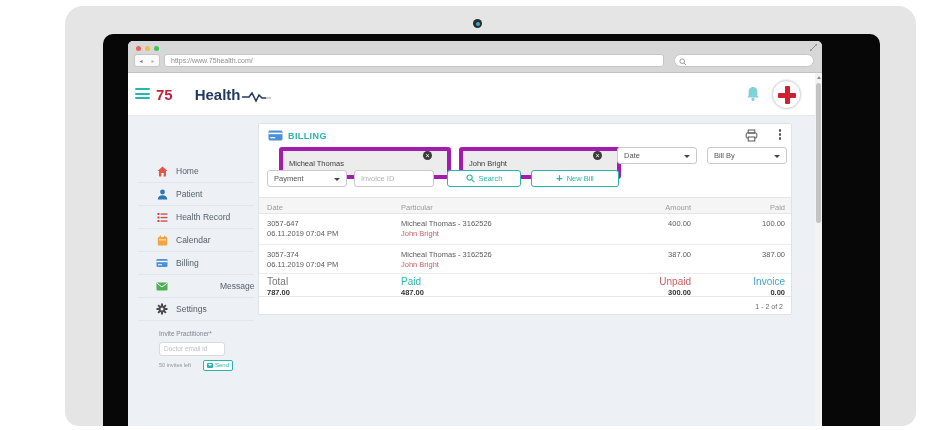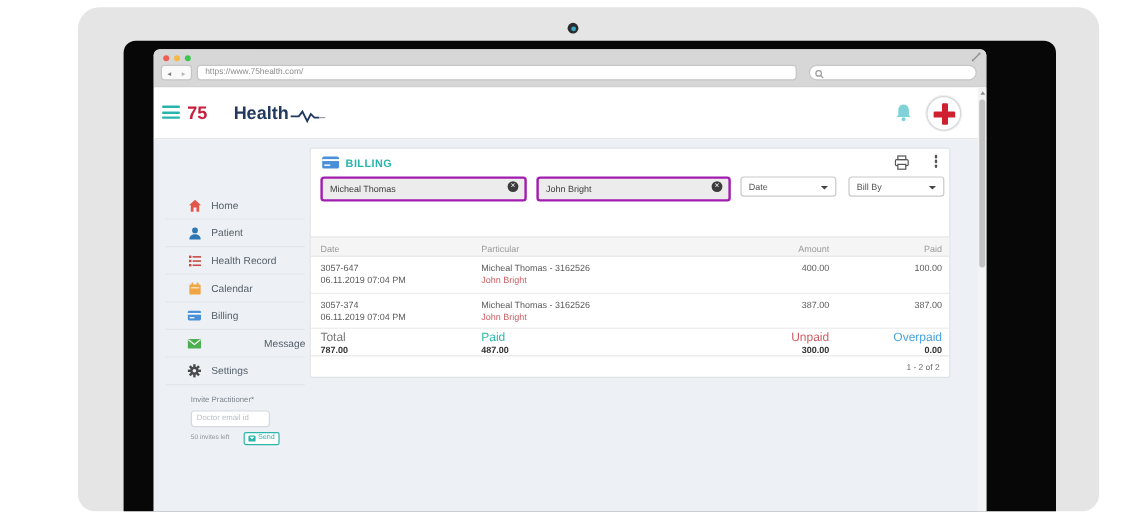--- a/index.html
+++ b/index.html
@@ -88,22 +88,22 @@
           border:1px solid #e0e3e6; border-radius:2px; }
   .card-title { position:absolute; left:0; top:0; width:100%; height:23px; }
   .card-title .cicon { position:absolute; left:9px; top:6px; }
   .card-title .ttl { position:absolute; left:29px; top:7px; font-size:9px; font-weight:bold;
                      color:var(--accent-teal,#2ab5ac); letter-spacing:.4px; }
   .print-ic { position:absolute; left:486px; top:5px; cursor:pointer; }
   .kebab { position:absolute; left:516px; top:5px; width:10px; height:13px; cursor:pointer; }
   .kebab i { display:block; width:2.5px; height:2.5px; border-radius:50%; background:#555; margin:0 auto 1.5px; }
 
   .frow { position:absolute; height:18px; }
-  .f-input { position:absolute; height:21px; background:#ececec; border:2px solid #a21caf; border-radius:3px;
-             font-size:7.5px; color:#3c3c3c; padding:0 16px 0 6px; font-family:"Liberation Sans", sans-serif; }
+  .f-input { position:absolute; height:32px; background:#ececec; border:4px solid #a21caf; border-radius:3px;
+             font-size:7.5px; color:#3c3c3c; padding:0 16px 0 6px; font-family:"Liberation Sans", sans-serif;margin-left:12px; }
   .clear-x { position:absolute; top:4px; width:9px; height:9px; border-radius:50%; background:#3c3c3c;
              color:#fff; font-size:7px; line-height:9px; text-align:center; cursor:pointer; }
   .sel { position:absolute; height:17px; background:#fff; border:1px solid #c9c9c9; border-radius:3px;
          font-size:7.5px; color:#555; line-height:15px; padding-left:6px; cursor:pointer; }
   .sel::after { content:""; position:absolute; right:6px; top:6.5px; width:0; height:0;
          border-left:3px solid transparent; border-right:3px solid transparent; border-top:3.5px solid #444; }
   .w-input { position:absolute; height:17px; background:#fff; border:1px solid #c9c9c9; border-radius:3px;
              font-size:7.5px; color:#444; padding-left:6px; font-family:"Liberation Sans", sans-serif; }
   .w-input::placeholder { color:#b5b5b5; }
   .tealbtn { position:absolute; height:17px; background:#fff; border:1px solid var(--accent-teal,#2ab5ac);
@@ -308,20 +308,37 @@
               <input class="f-input" style="left: 188px; width: 162px;" value="John Bright">
               <span class="clear-x" style="left:334px;">×</span>
               <div class="sel" style="left:358px; width:80px;">
                 <span>Date</span>
               </div>
               <div class="sel" style="left:448px; width:80px;">
                 <span>Bill By</span>
               </div>
             </div>
 
+            <div class="frow" style="left:0; top:46px; width:534px;">
+              <div class="sel" style="left:8px; width:80px;">
+                <span>Payment</span>
+              </div>
+              <input class="w-input" style="left: 95px; width: 80px;" placeholder="Invoice ID">
+              <div class="tealbtn" style="left:188px; width:74px;">
+                <svg width="9" height="9" viewBox="0 0 9 9">
+                  <circle cx="3.6" cy="3.6" r="2.6" fill="none" stroke="#2ab5ac" stroke-width="1.2"></circle>
+                  <line x1="5.6" y1="5.6" x2="8.2" y2="8.2" stroke="#2ab5ac" stroke-width="1.2"></line>
+                </svg>
+                <span>Search</span>
+              </div>
+              <div class="tealbtn" style="left:272px; width:88px;">
+                <span class="plus">+</span>
+                <span>New Bill</span>
+              </div>
+            </div>
 
             <div class="thead">
               <span class="col c1">Date</span>
               <span class="col c2">Particular</span>
               <span class="col c3">Amount</span>
               <span class="col c4">Paid</span>
             </div>
 
             <div class="trow" style="top:90px; height:31px;">
               <span class="col c1">
@@ -356,21 +373,21 @@
               </span>
               <span class="col c2">
                 <span class="slabel lab-paid">Paid</span><br>
                 <span class="sval">487.00</span>
               </span>
               <span class="col c3">
                 <span class="slabel lab-unpaid">Unpaid</span><br>
                 <span class="sval">300.00</span>
               </span>
               <span class="col c4">
-                <span class="slabel lab-overpaid">Overpaid</span><br>
+                <span class="slabel lab-overpaid">Invoice</span><br>
                 <span class="sval">0.00</span>
               </span>
             </div>
 
             <span class="pager">1 - 2 of 2</span>
           </div>
         </div>
 
         <div class="scrollbar">
           <span class="up"></span>

